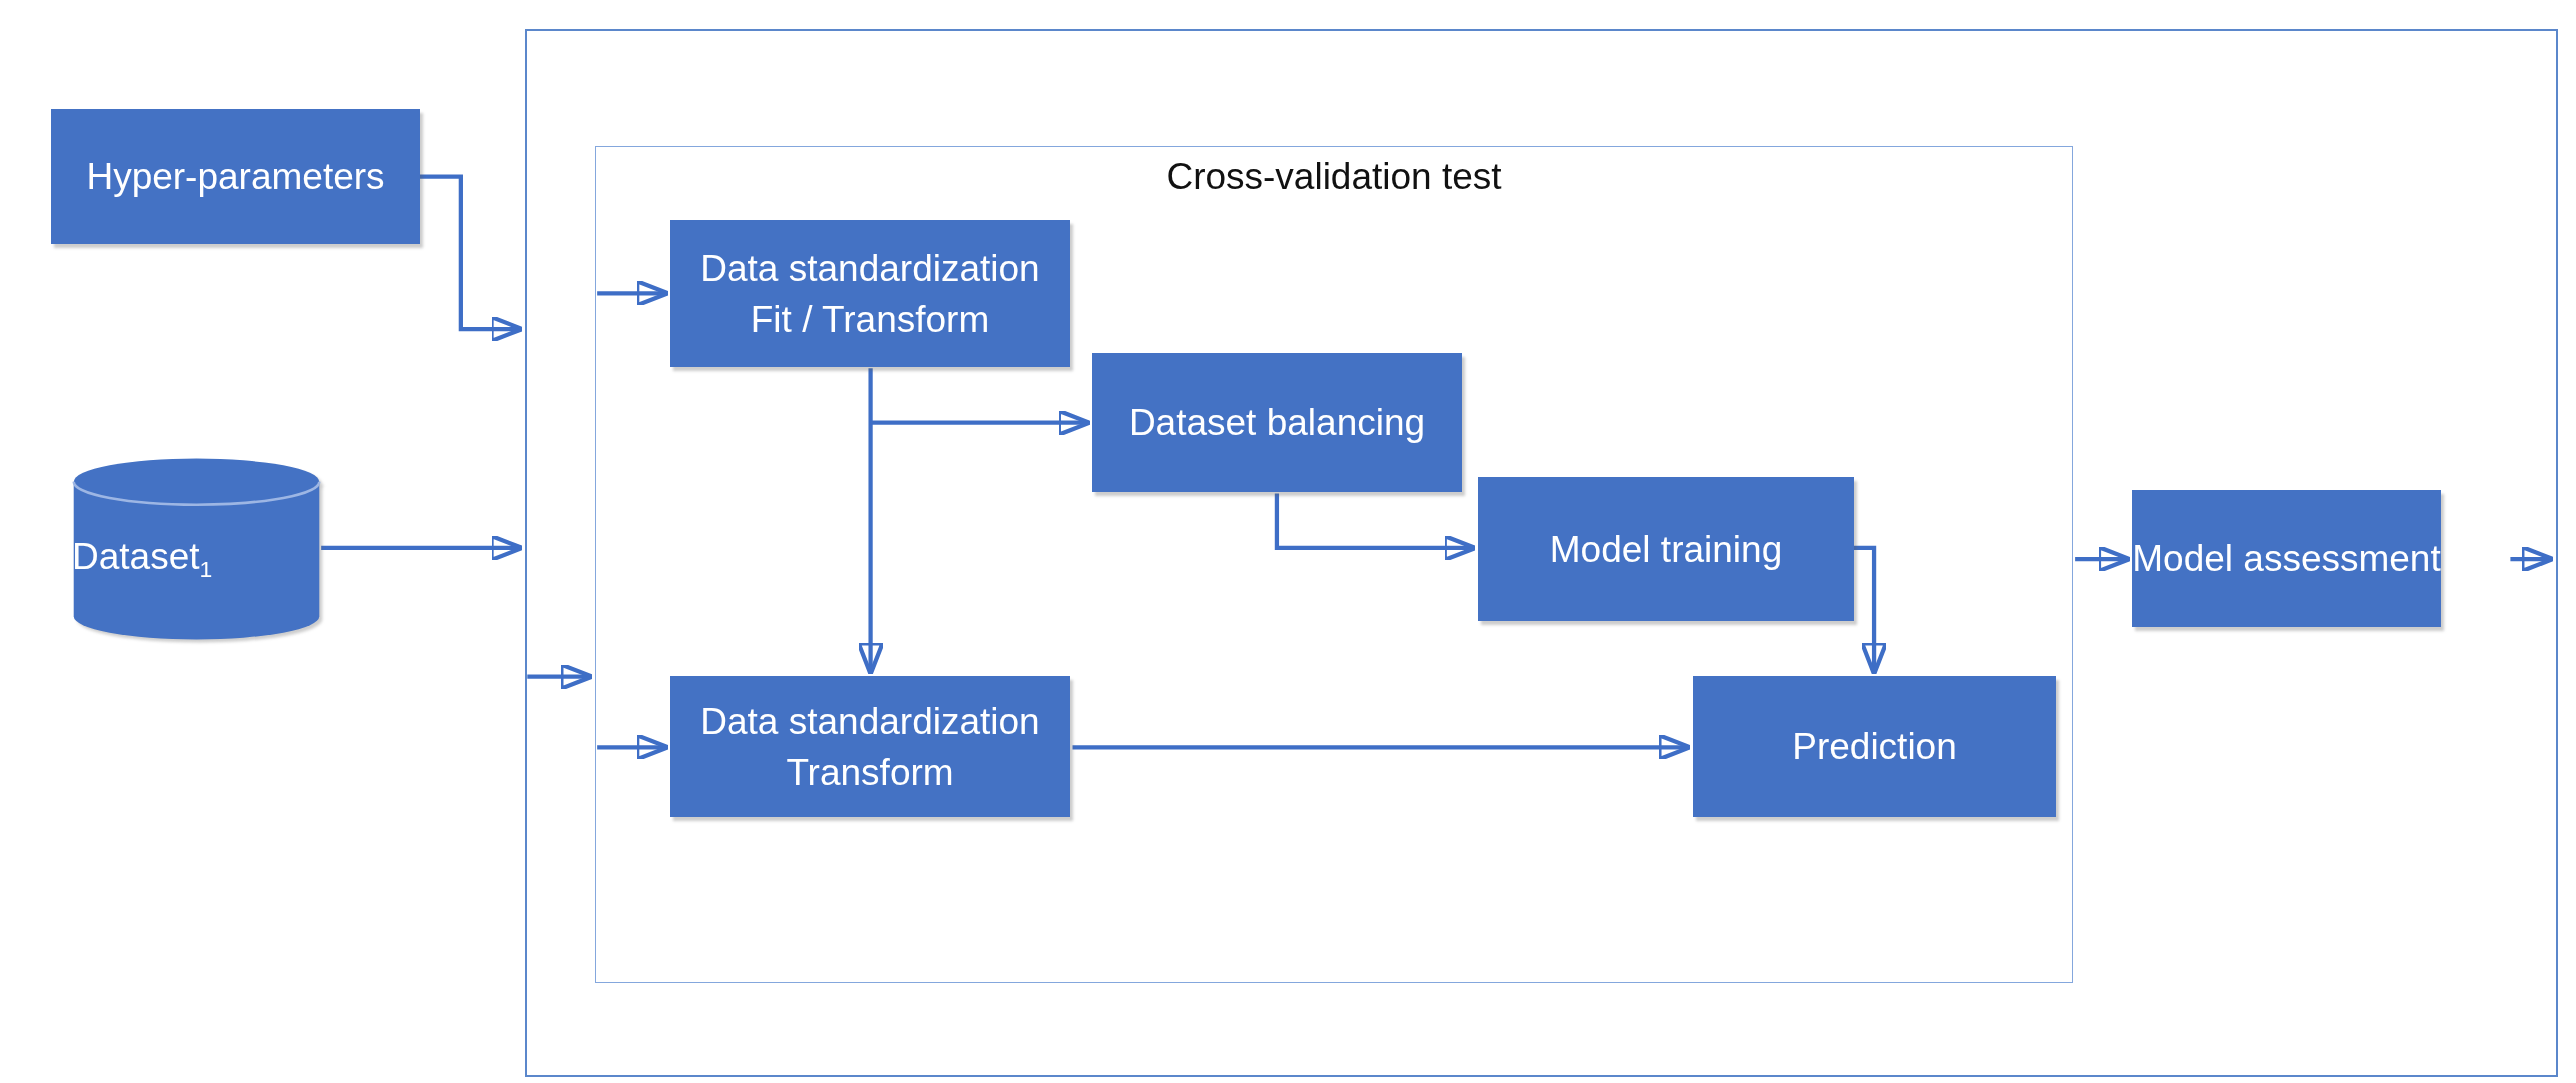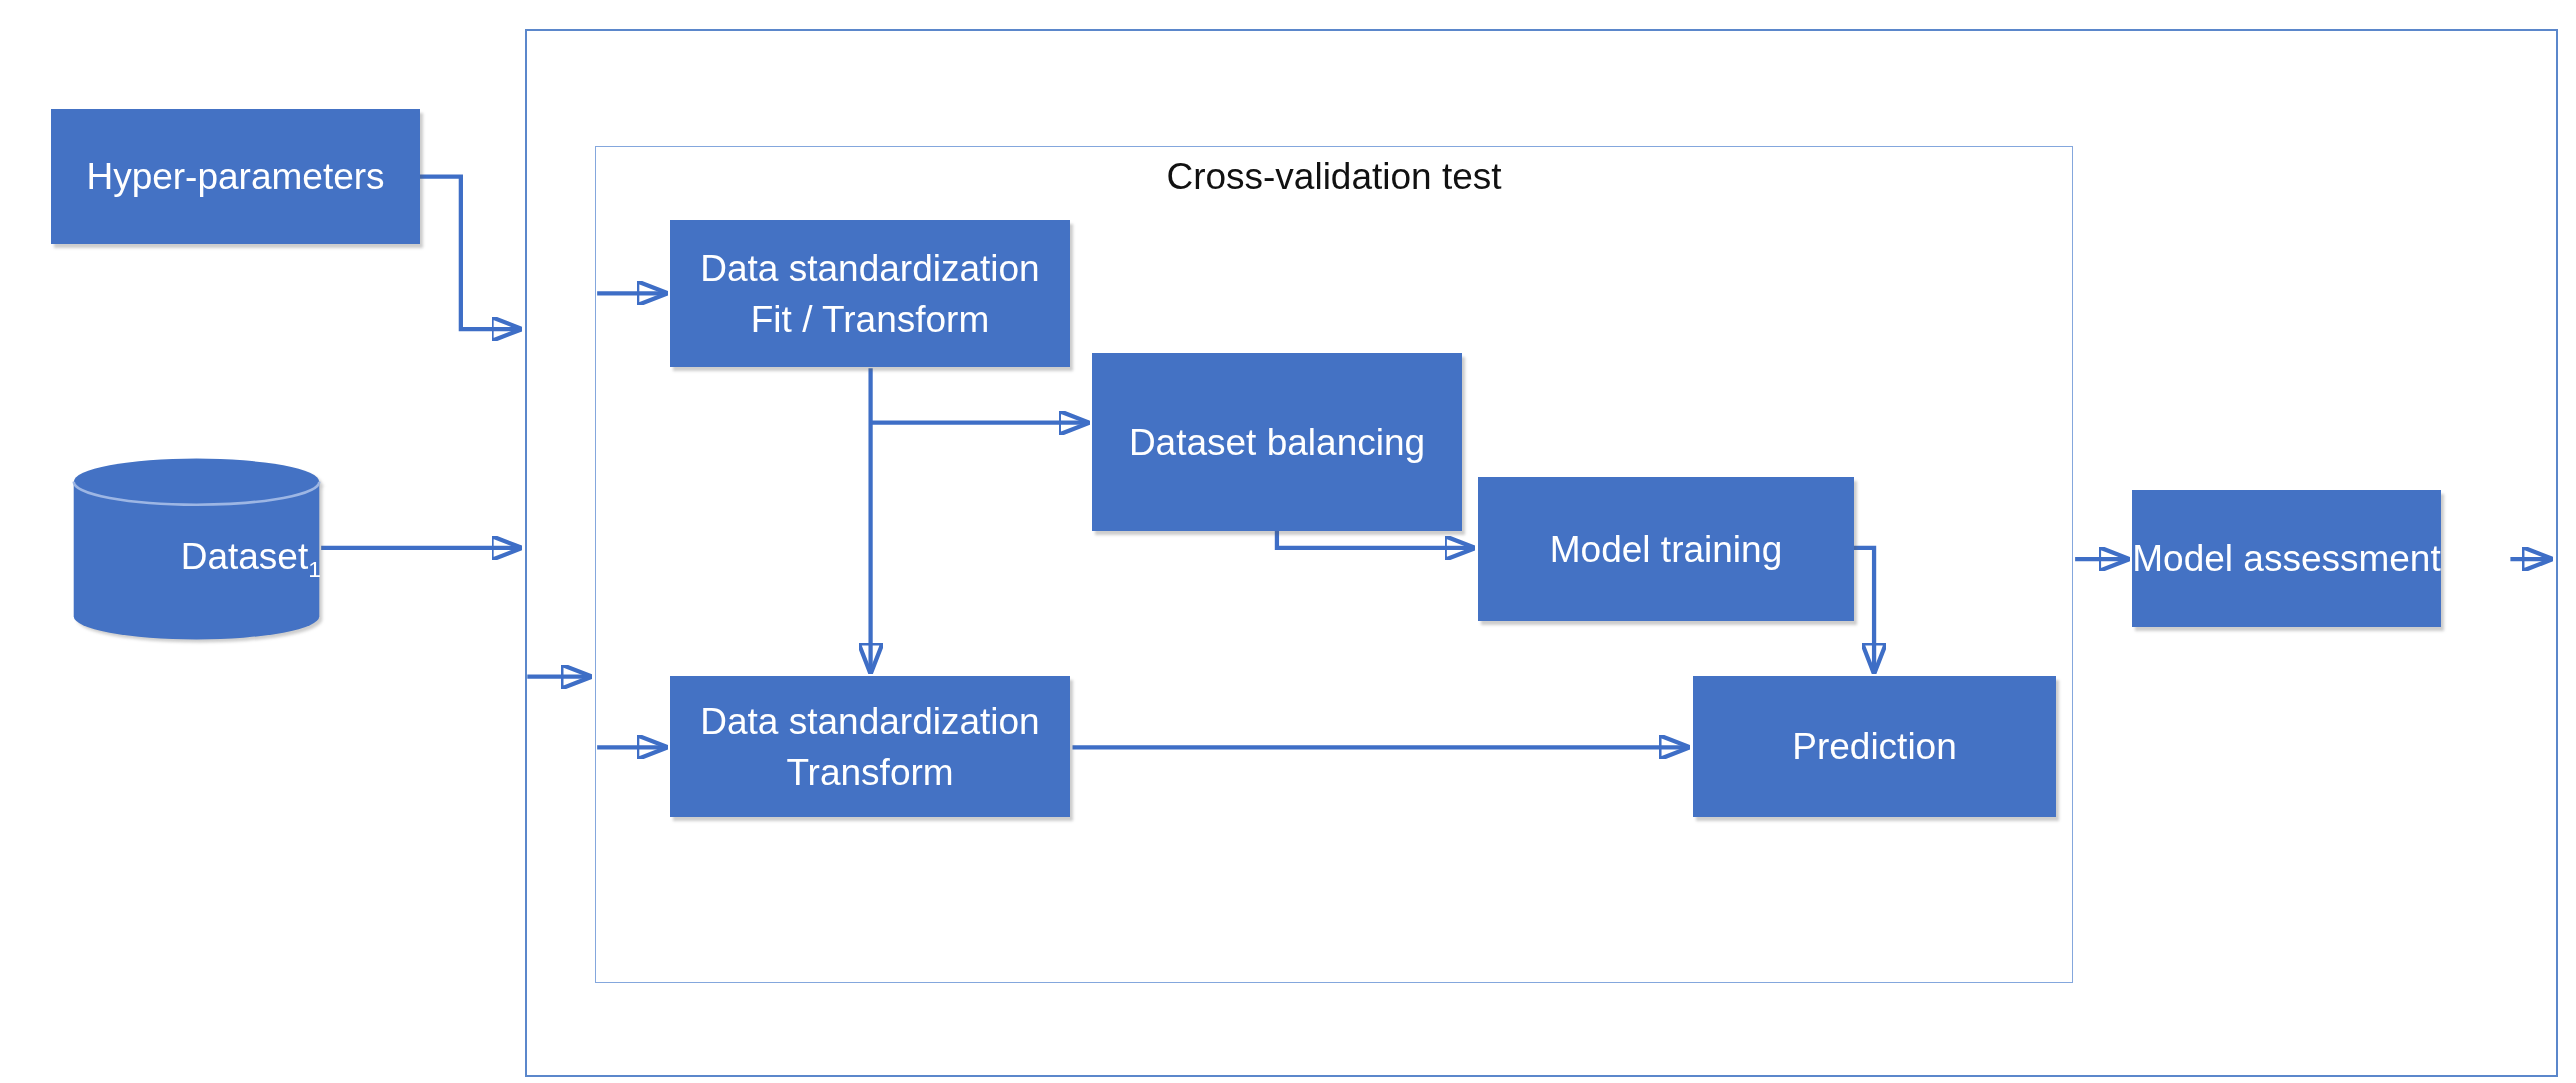--- a/index.html
+++ b/index.html
@@ -38,30 +38,30 @@
 
   
   .node{
     position:absolute;background:var(--node-fill);color:var(--node-text);
     display:flex;flex-direction:column;align-items:center;justify-content:center;
     font-size:37px;line-height:51px;text-align:center;z-index:2;
     box-shadow:3.4px 4.3px 2.6px rgba(90,90,90,0.30);white-space:nowrap;
   }
   .node-hyper{left:51px;top:109px;width:369px;height:135px;}
   .node-fit{left:670px;top:220px;width:400px;height:147px;}
-  .node-balance{left:1092px;top:353px;width:370px;height:178px;}
+  .node-balance{left:1092px;top:353px;width:370px;height:139px;}
   .node-train{left:1478px;top:477px;width:376px;height:144px;}
   .node-transform{left:670px;top:676px;width:400px;height:141px;}
   .node-predict{left:1693px;top:676px;width:363px;height:141px;}
   .node-assess{left:2132px;top:490px;width:309px;height:137px;}
 
   
   .cylinder{
     position:absolute;left:72px;top:456px;width:249px;height:186px;z-index:2;
-    display:flex;align-items:center;justify-content:flex-end;
+    display:flex;align-items:center;justify-content:flex-start;
   }
   .cylinder svg{position:absolute;left:0;top:0;filter:drop-shadow(3.4px 3.4px 1.7px rgba(90,90,90,0.30));}
   .cylinder .cyl-label{
     position:relative;color:var(--node-text);font-size:37px;line-height:41px;
     padding-top:15.3px;white-space:nowrap;z-index:2;
   }
   sub{font-size:0.62em;line-height:0;}
 </style>
 </head>
 <body>

